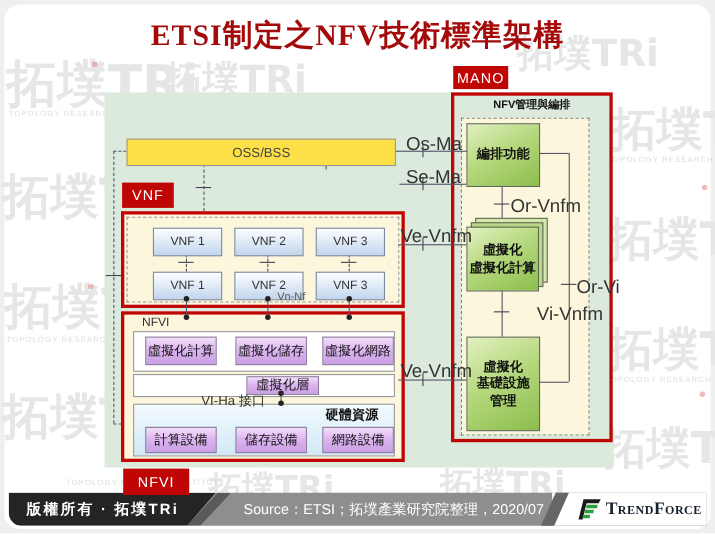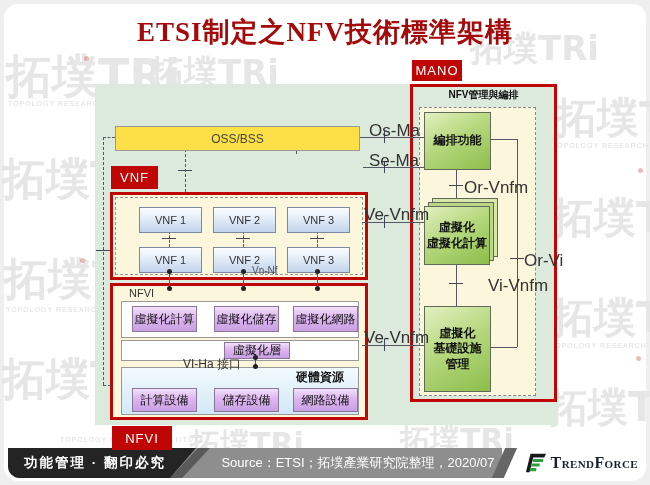--- a/index.html
+++ b/index.html
@@ -200,21 +200,21 @@
   <div class="hline" style="left:362px;top:222px;width:62px;"></div>
   <div class="tick-v" style="left:384px;top:216px;"></div>
   <div class="iface" style="left:364px;top:205px;">Ve-Vnfm</div>
   <div class="hline" style="left:362px;top:345px;width:62px;"></div>
   <div class="tick-v" style="left:384px;top:339px;"></div>
   <div class="iface" style="left:364px;top:328px;">Ve-Vnfm</div>
 
   <div class="footer">
     <div class="foot-black2"></div>
     <div class="foot-black"></div>
-    <div class="foot-copy">功能管理 · 翻印必究</div>
+    <div class="foot-copy">版權所有 · 拓墣TRi</div>
     <div class="foot-src">Source：ETSI；拓墣產業研究院整理，2020/07</div>
     <div class="foot-white"></div>
     <div class="foot-stripe"></div>
     <div class="brand">
       <svg width="24" height="22" viewBox="0 0 26 24">
         <polygon points="2,22 7,2 24,2 22,6 10,6 6,22" fill="#1A1A1A"></polygon>
         <rect x="11" y="7.5" width="11" height="3.4" fill="#2E9E3E" transform="skewX(-8)"></rect>
         <rect x="10" y="12.5" width="9" height="3.4" fill="#2E9E3E" transform="skewX(-8)"></rect>
         <rect x="9" y="17.5" width="7" height="3.4" fill="#2E9E3E" transform="skewX(-8)"></rect>
       </svg>

